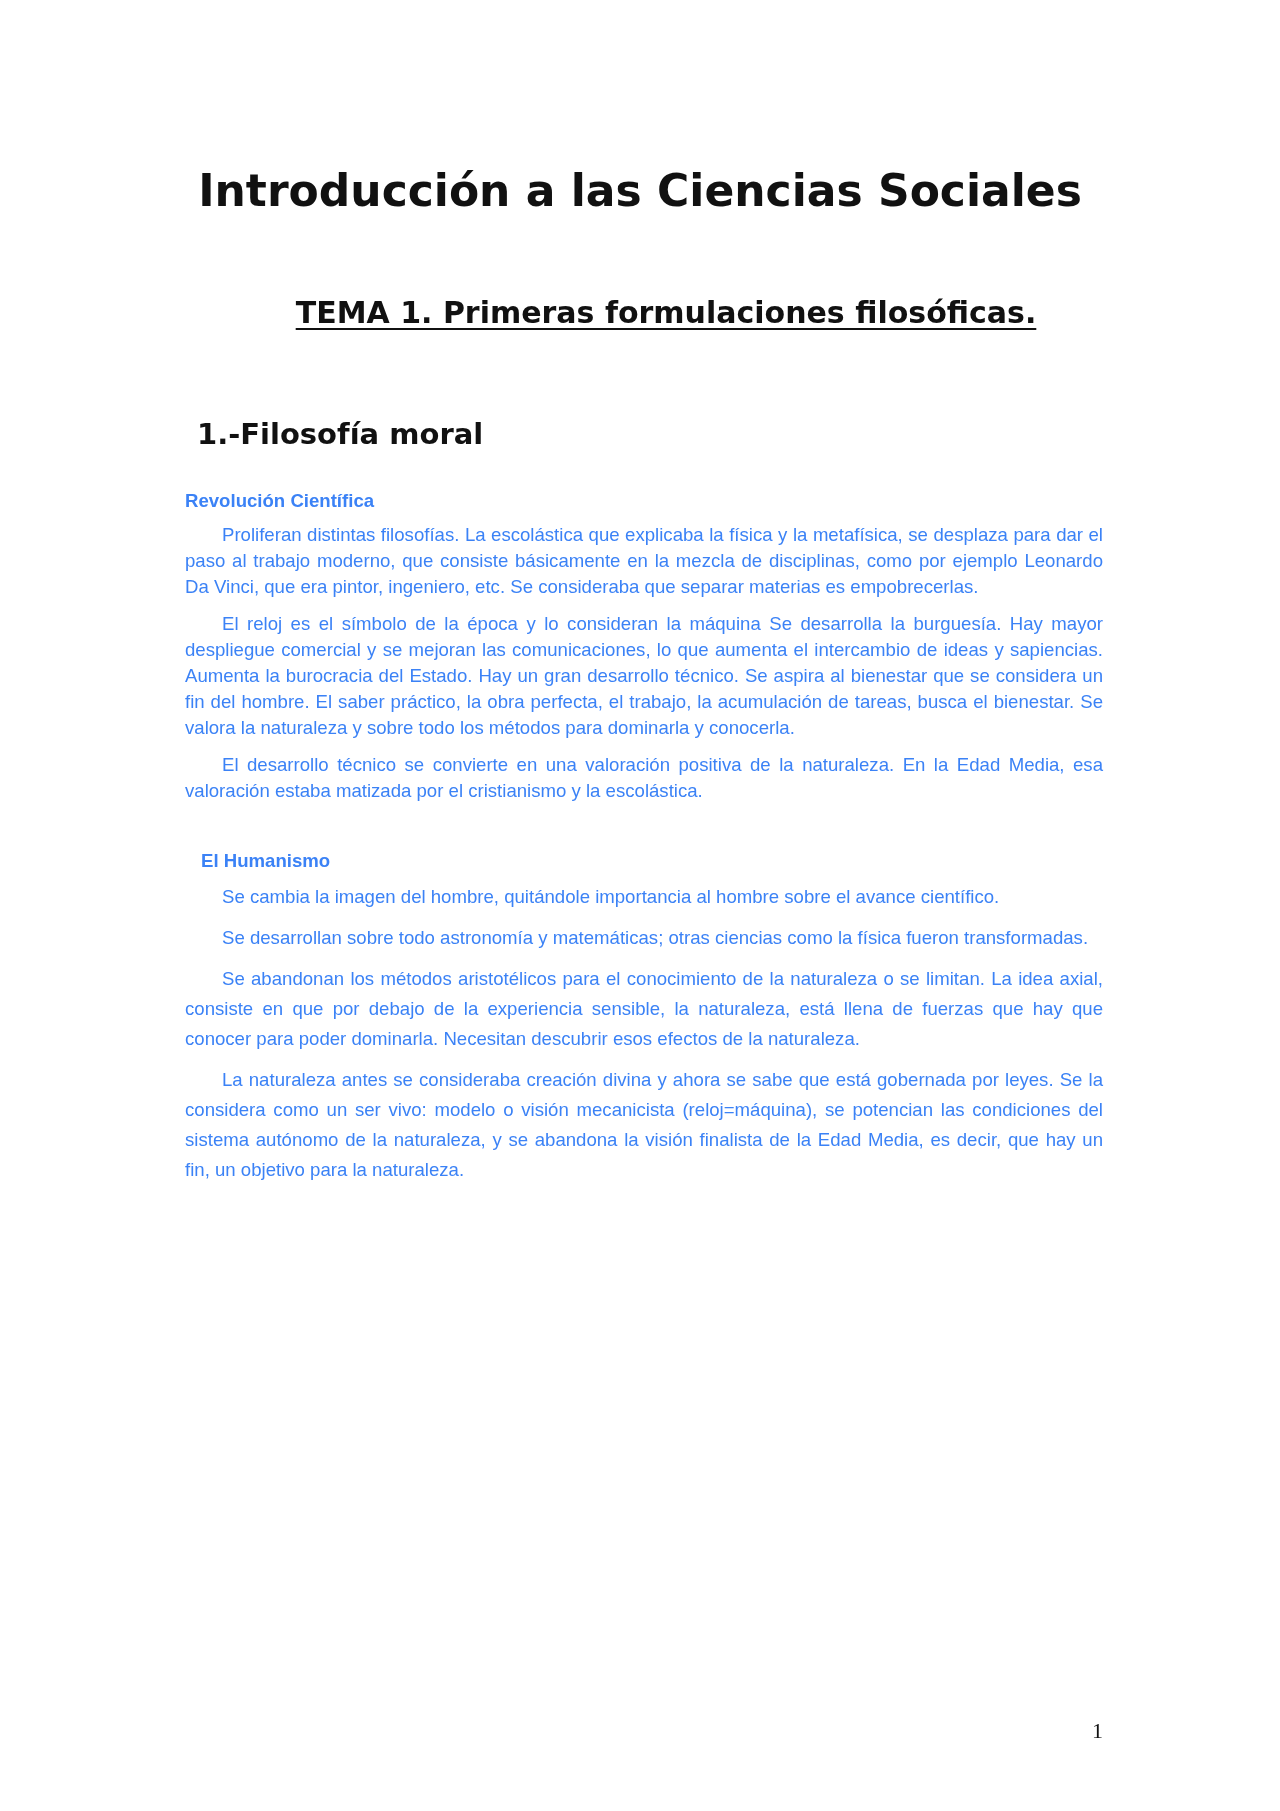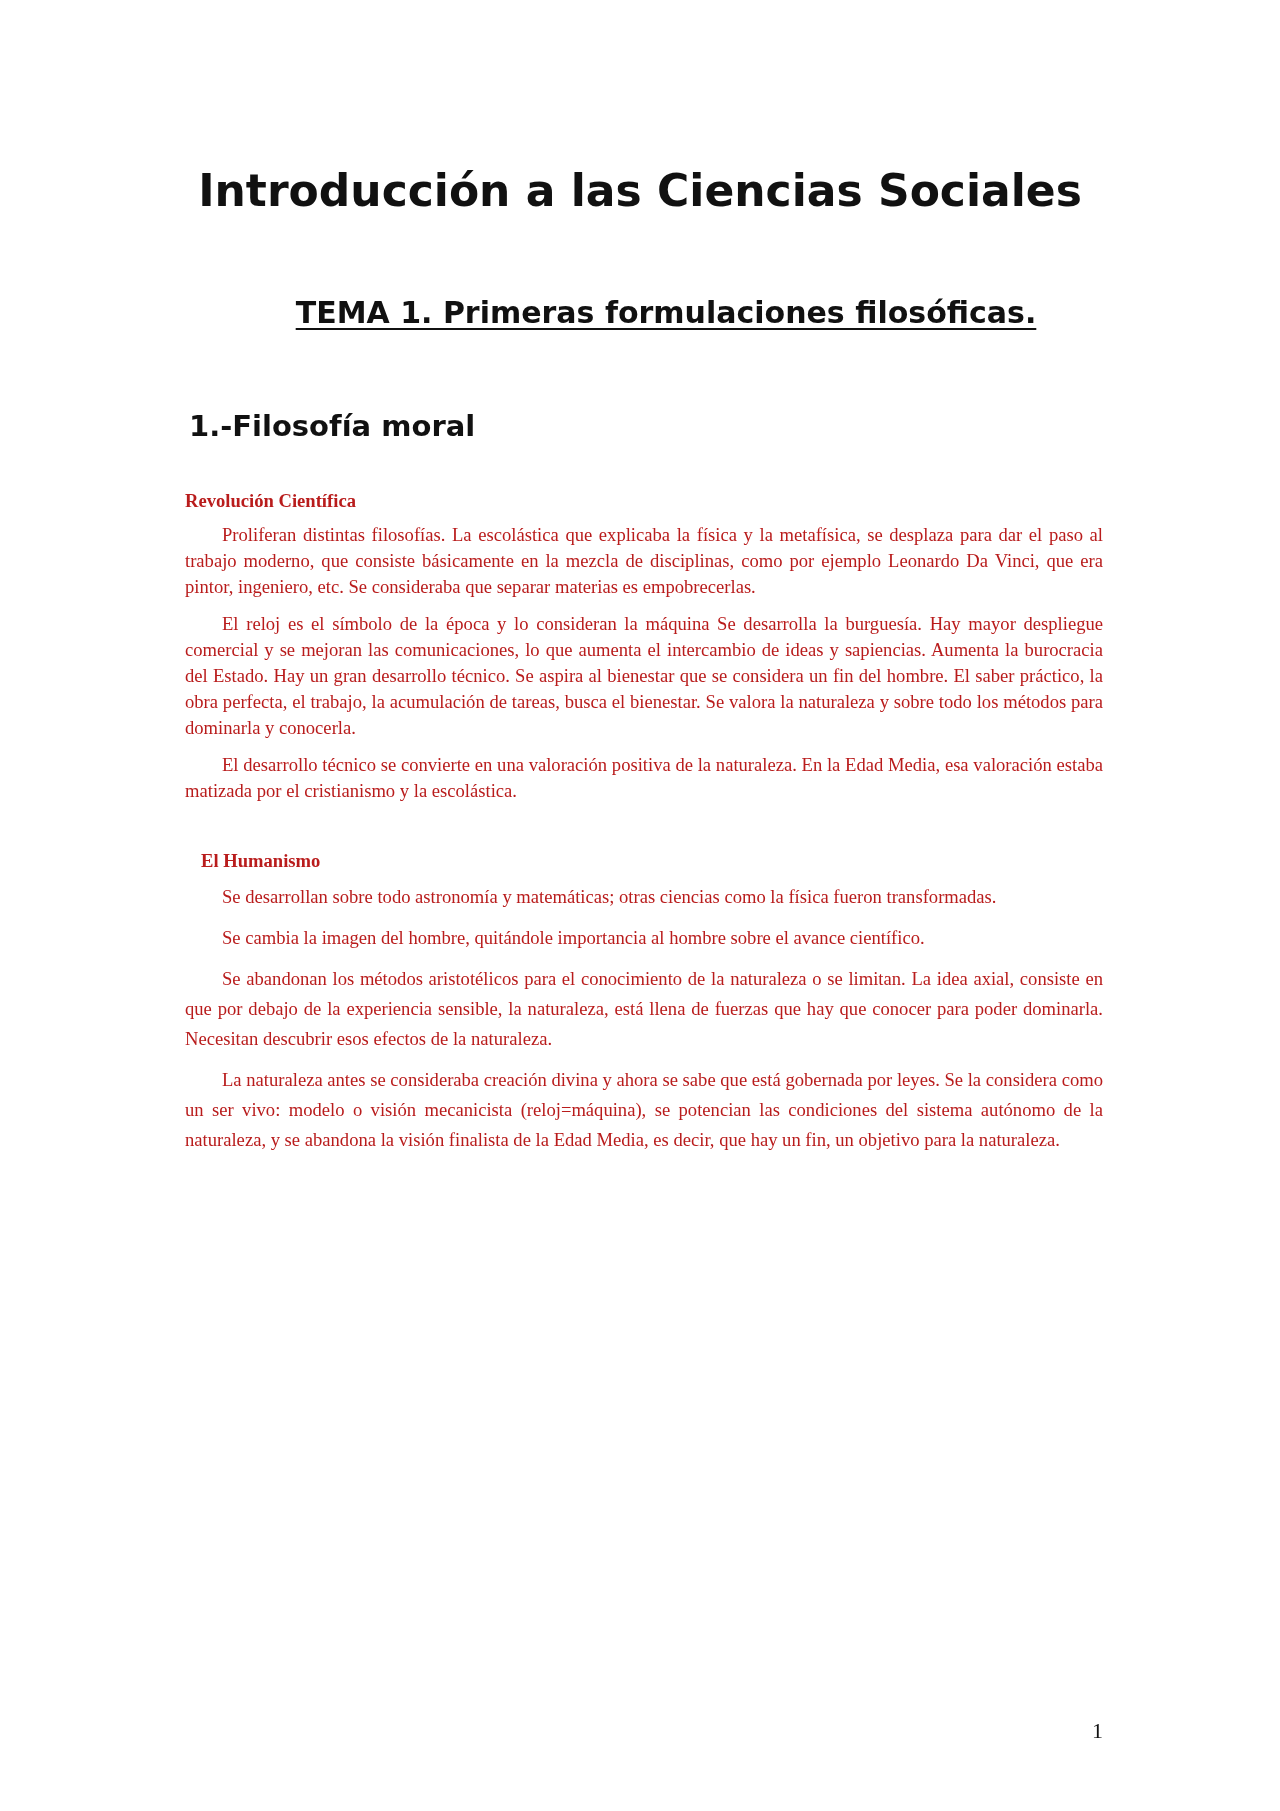--- a/index.html
+++ b/index.html
@@ -10,25 +10,25 @@
       font-family: "DejaVu Sans", sans-serif; font-weight: bold; font-size: 44px; letter-spacing: 0px; margin: 0;
       color: #111;
     }
     .tema {
       position: absolute; left: 0; top: 295px; width: 1280px; text-align: center;
       font-family: "DejaVu Sans", sans-serif; font-size: 30px; margin: 0; color: #111; padding-left: 26px;
     }
     .tema span { text-decoration: underline; text-underline-offset: 5px; text-decoration-thickness: 2px; }
     .section-h {
       position: absolute; left: 185px; top: 405px;
-      font-family: "DejaVu Sans", sans-serif; font-weight: bold; font-size: 29px; margin: 4px; color: #111;
+      font-family: "DejaVu Sans", sans-serif; font-weight: bold; font-size: 29px; margin: 12px; color: #111;
     }
     .content {
       position: absolute; left: 185px; top: 488px; width: 918px;
-      font-family: Liberation Serif, serif; font-size: 18.6px; line-height: 26px; color: #b91c1c;
+      font-family: Liberation Sans, sans-serif; font-size: 18.6px; line-height: 26px; color: #3b82f6;
     }
     .subh { font-weight: bold; font-size: 18.6px; margin: 0 0 8px 0; }
     .content p { margin: 0 0 11px 0; text-indent: 37px; text-align: justify; }
     .content p.loose { line-height: 30px; }
     .gap-before { margin-top: 44px !important; margin-left: 16px; }
     .page-number {
       position: absolute; left: 1092px; top: 1718px;
       font-family: "Liberation Serif", serif; font-size: 22px; color: #111;
     }
   </style>
@@ -42,21 +42,21 @@
 
   <div class="content">
     <div>
       <div class="subh">Revolución Científica</div>
       <p>Proliferan distintas filosofías. La escolástica que explicaba la física y la metafísica, se desplaza para dar el paso al trabajo moderno, que consiste básicamente en la mezcla de disciplinas, como por ejemplo Leonardo Da Vinci, que era pintor, ingeniero, etc. Se consideraba que separar materias es empobrecerlas.</p>
       <p>El reloj es el símbolo de la época y lo consideran la máquina Se desarrolla la burguesía. Hay mayor despliegue comercial y se mejoran las comunicaciones, lo que aumenta el intercambio de ideas y sapiencias. Aumenta la burocracia del Estado. Hay un gran desarrollo técnico. Se aspira al bienestar que se considera un fin del hombre. El saber práctico, la obra perfecta, el trabajo, la acumulación de tareas, busca el bienestar. Se valora la naturaleza y sobre todo los métodos para dominarla y conocerla.</p>
       <p>El desarrollo técnico se convierte en una valoración positiva de la naturaleza. En la Edad Media, esa valoración estaba matizada por el cristianismo y la escolástica.</p>
     </div>
     <div>
       <div class="subh gap-before">El Humanismo</div>
+      <p class="loose">Se cambia la imagen del hombre, quitándole importancia al hombre sobre el avance científico.</p>
       <p class="loose">Se desarrollan sobre todo astronomía y matemáticas; otras ciencias como la física fueron transformadas.</p>
-      <p class="loose">Se cambia la imagen del hombre, quitándole importancia al hombre sobre el avance científico.</p>
       <p class="loose">Se abandonan los métodos aristotélicos para el conocimiento de la naturaleza o se limitan. La idea axial, consiste en que por debajo de la experiencia sensible, la naturaleza, está llena de fuerzas que hay que conocer para poder dominarla. Necesitan descubrir esos efectos de la naturaleza.</p>
       <p class="loose">La naturaleza antes se consideraba creación divina y ahora se sabe que está gobernada por leyes. Se la considera como un ser vivo: modelo o visión mecanicista (reloj=máquina), se potencian las condiciones del sistema autónomo de la naturaleza, y se abandona la visión finalista de la Edad Media, es decir, que hay un fin, un objetivo para la naturaleza.</p>
     </div>
   </div>
 
   <div class="page-number">1</div>
 </div>
 
 </body></html>

